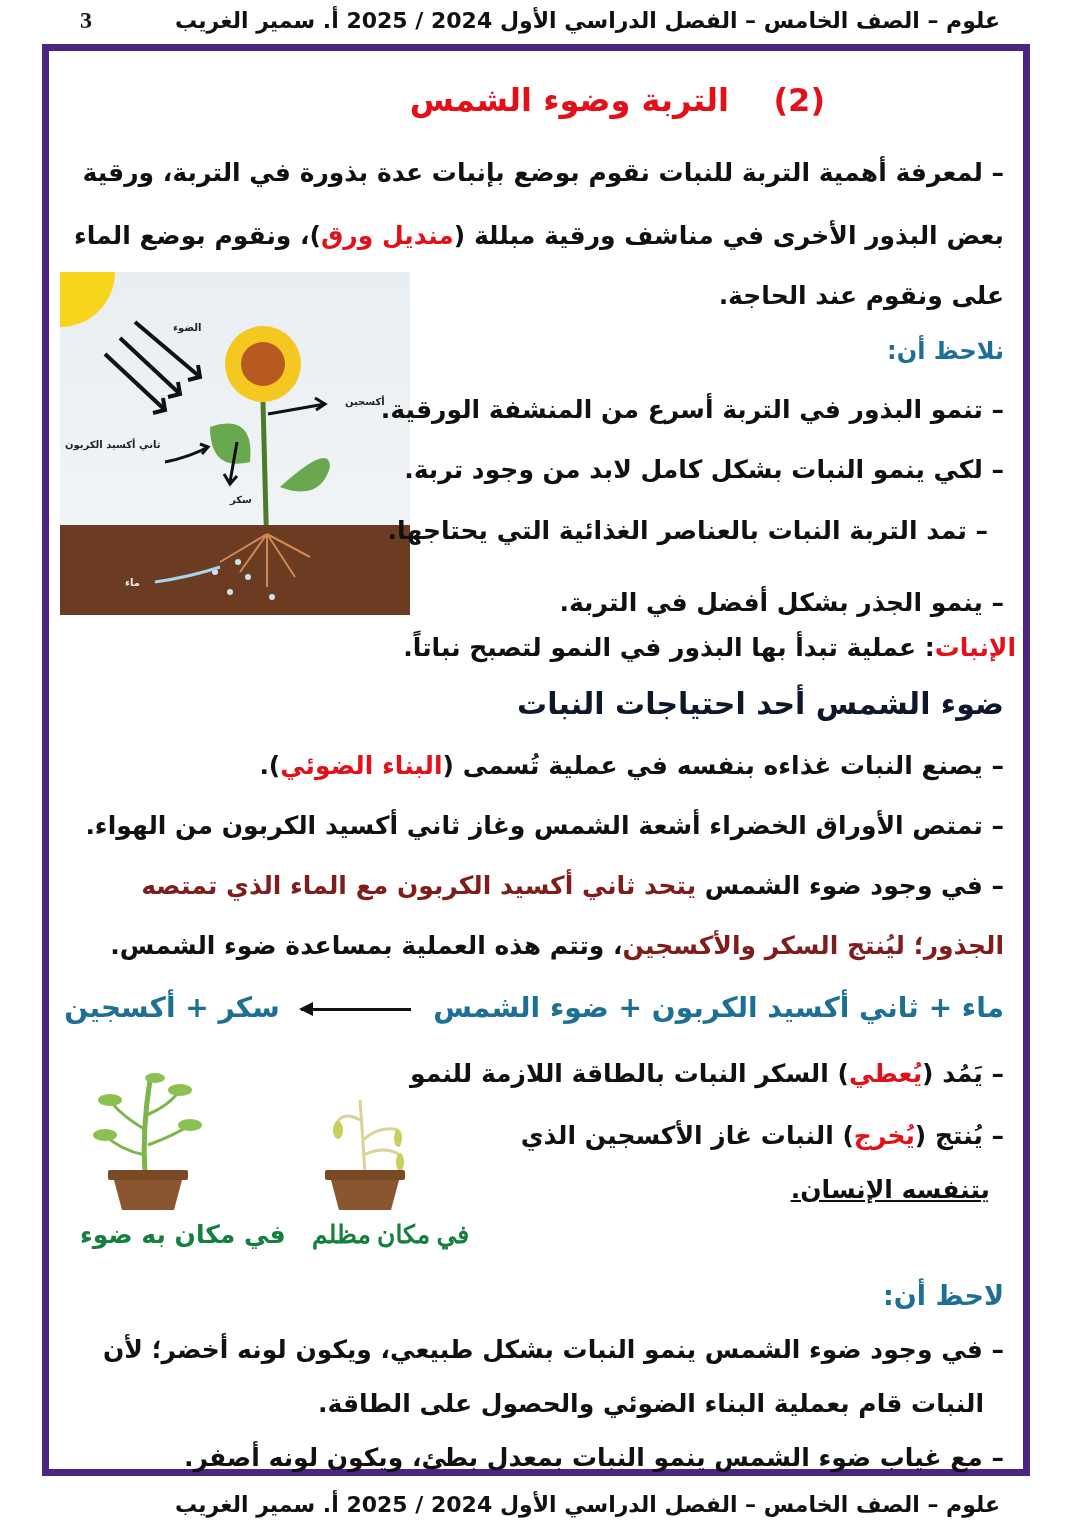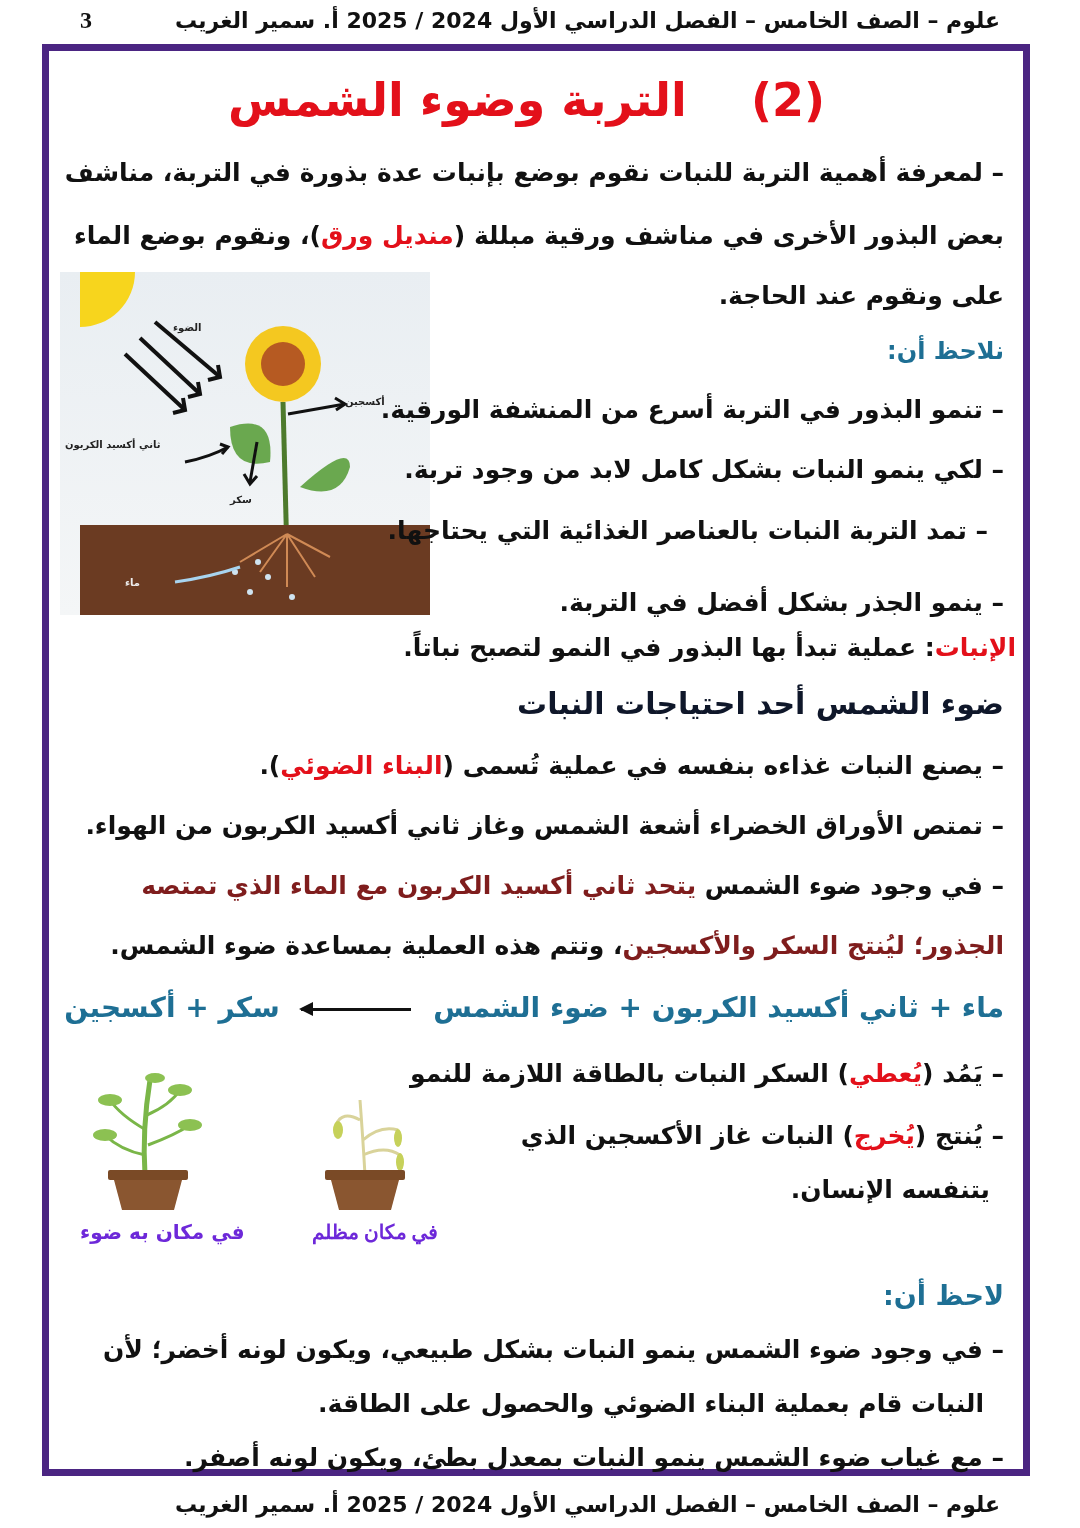--- a/index.html
+++ b/index.html
@@ -9,50 +9,50 @@
          display:flex; align-items:center; font-weight:bold; font-size:22px; color:#111; white-space:nowrap; }
   .hdr .pg { position:absolute; left:10px; font-family:"Liberation Serif", serif; font-size:24px; }
   .hdr-top { top:0; }
   .hdr-bot { top:1484px; }
   .frame { position:absolute; left:42px; top:44px; width:988px; height:1432px;
            border:7px solid #4b2582; box-sizing:border-box; }
   .line { position:absolute; right:0; direction:rtl; font-weight:bold; font-size:25px;
           white-space:nowrap; line-height:36px; }
   .red { color:#e3101a; }
   .green { color:#7f1d1d; }
-  .title { font-size:46px; color:#e3101a; }
+  .title { font-size:32px; color:#e3101a; }
   .sub { font-size:30px; color:#0f172a; }
   .note { font-size:24px; color:#1e6f94; }
   .eq { font-size:28px; color:#1e6f94; }
   .eq .arrow { display:inline-block; width:110px; height:3px; background:#111; position:relative;
                vertical-align:middle; margin:0 12px; }
   .eq .arrow::before { content:""; position:absolute; left:-2px; top:-6px; border-right:14px solid #111;
                border-top:7px solid transparent; border-bottom:7px solid transparent; }
   .diagram { position:absolute; left:60px; top:272px; width:350px; height:343px; overflow:hidden;
-             background:linear-gradient(#e9eef2, #f4f6f7);padding-left:20px; }
+             background:linear-gradient(#e9eef2, #f4f6f7); }
   .dlabel { position:absolute; font-size:10px; font-weight:bold; color:#222; direction:rtl; white-space:nowrap; }
   .pots { position:absolute; left:80px; top:1070px; width:400px; height:200px; }
-  .potlabel { position:absolute; top:150px; font-size:20px; font-weight:bold; color:#6d28d9; direction:rtl; white-space:nowrap; }
+  .potlabel { position:absolute; top:150px; font-size:25px; font-weight:bold; color:#15803d; direction:rtl; white-space:nowrap; }
 </style>
 </head>
 <body>
 
 <div class="hdr hdr-top">
   <span>علوم – الصف الخامس – الفصل الدراسي الأول  2024 / 2025   أ. سمير الغريب</span>
   <span class="pg">3</span>
 </div>
 
 <div class="frame"></div>
 
 <div class="line title" style="top:82px; right:255px;">
   <span>(2)</span>&nbsp;&nbsp;&nbsp;
   <span>التربة وضوء الشمس</span>
 </div>
 
-<div class="line" style="top:155px; right:76px;">– لمعرفة أهمية التربة للنبات نقوم بوضع بإنبات عدة بذورة في التربة، مناشف</div>
+<div class="line" style="top:155px; right:76px;">– لمعرفة أهمية التربة للنبات نقوم بوضع بإنبات عدة بذورة في التربة، ورقية</div>
 <div class="line" style="top:218px; right:76px;">
   <span>بعض البذور الأخرى في مناشف ورقية مبللة (</span><span class="red">منديل ورق</span><span>)، ونقوم بوضع الماء</span>
 </div>
 <div class="line" style="top:278px; right:76px;">على ونقوم عند الحاجة.</div>
 
 <div class="diagram">
   <svg width="350" height="343" viewBox="0 0 350 343">
     <circle cx="0" cy="0" r="55" fill="#f7d51d"></circle>
     <g stroke="#111" stroke-width="4" fill="none">
       <line x1="75" y1="50" x2="140" y2="105"></line>
@@ -124,21 +124,21 @@
   <span class="arrow"></span>
   <span>سكر + أكسجين</span>
 </div>
 
 <div class="line" style="top:1056px; right:76px;">
   <span>– يَمُد (</span><span class="red">يُعطي</span><span>) السكر النبات بالطاقة اللازمة للنمو</span>
 </div>
 <div class="line" style="top:1118px; right:76px;">
   <span>– يُنتج (</span><span class="red">يُخرج</span><span>) النبات غاز الأكسجين الذي</span>
 </div>
-<div class="line" style="top:1172px; right:90px;">يتنفسه الإنسان.</div>
+<div class="line" style="top:1172px; right:90px;text-decoration:underline;">يتنفسه الإنسان.</div>
 
 <div class="pots">
   <svg width="400" height="150" viewBox="0 0 400 150">
     <g>
       <path d="M65 105 Q62 60 70 10" stroke="#7ab648" stroke-width="5" fill="none"></path>
       <path d="M66 60 Q40 45 30 30 M67 45 Q90 35 100 20 M68 75 Q95 65 110 55 M65 85 Q40 80 25 65" stroke="#7ab648" stroke-width="3" fill="none"></path>
       <ellipse cx="30" cy="30" rx="12" ry="6" fill="#8cc152"></ellipse>
         <ellipse cx="100" cy="20" rx="12" ry="6" fill="#8cc152"></ellipse>
       <ellipse cx="110" cy="55" rx="12" ry="6" fill="#8cc152"></ellipse>
         <ellipse cx="25" cy="65" rx="12" ry="6" fill="#8cc152"></ellipse>

